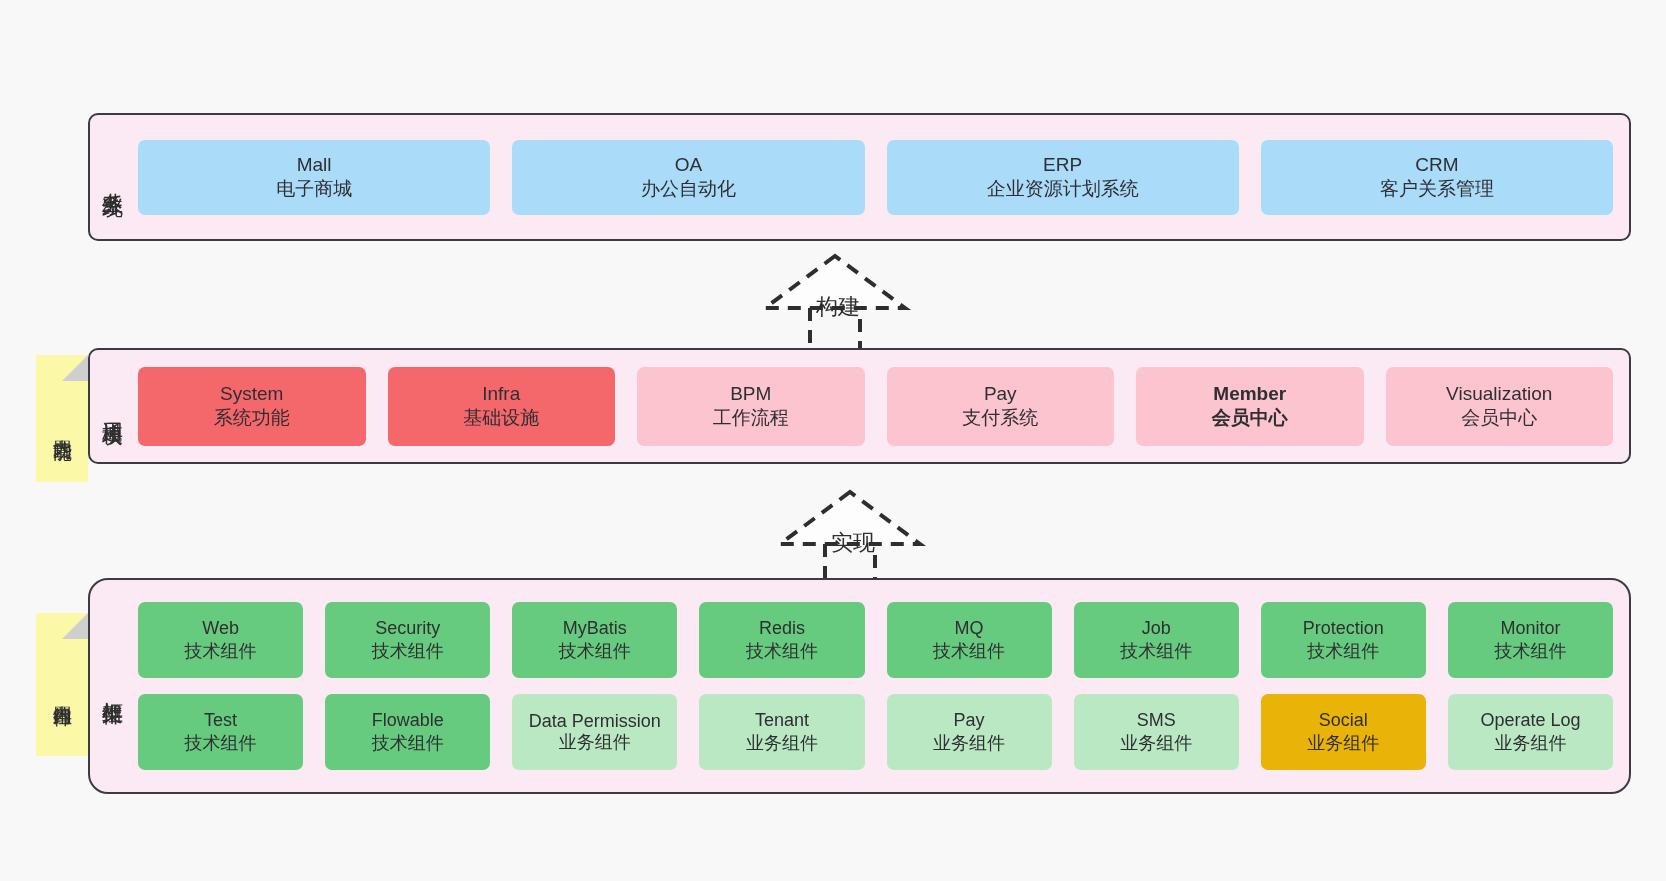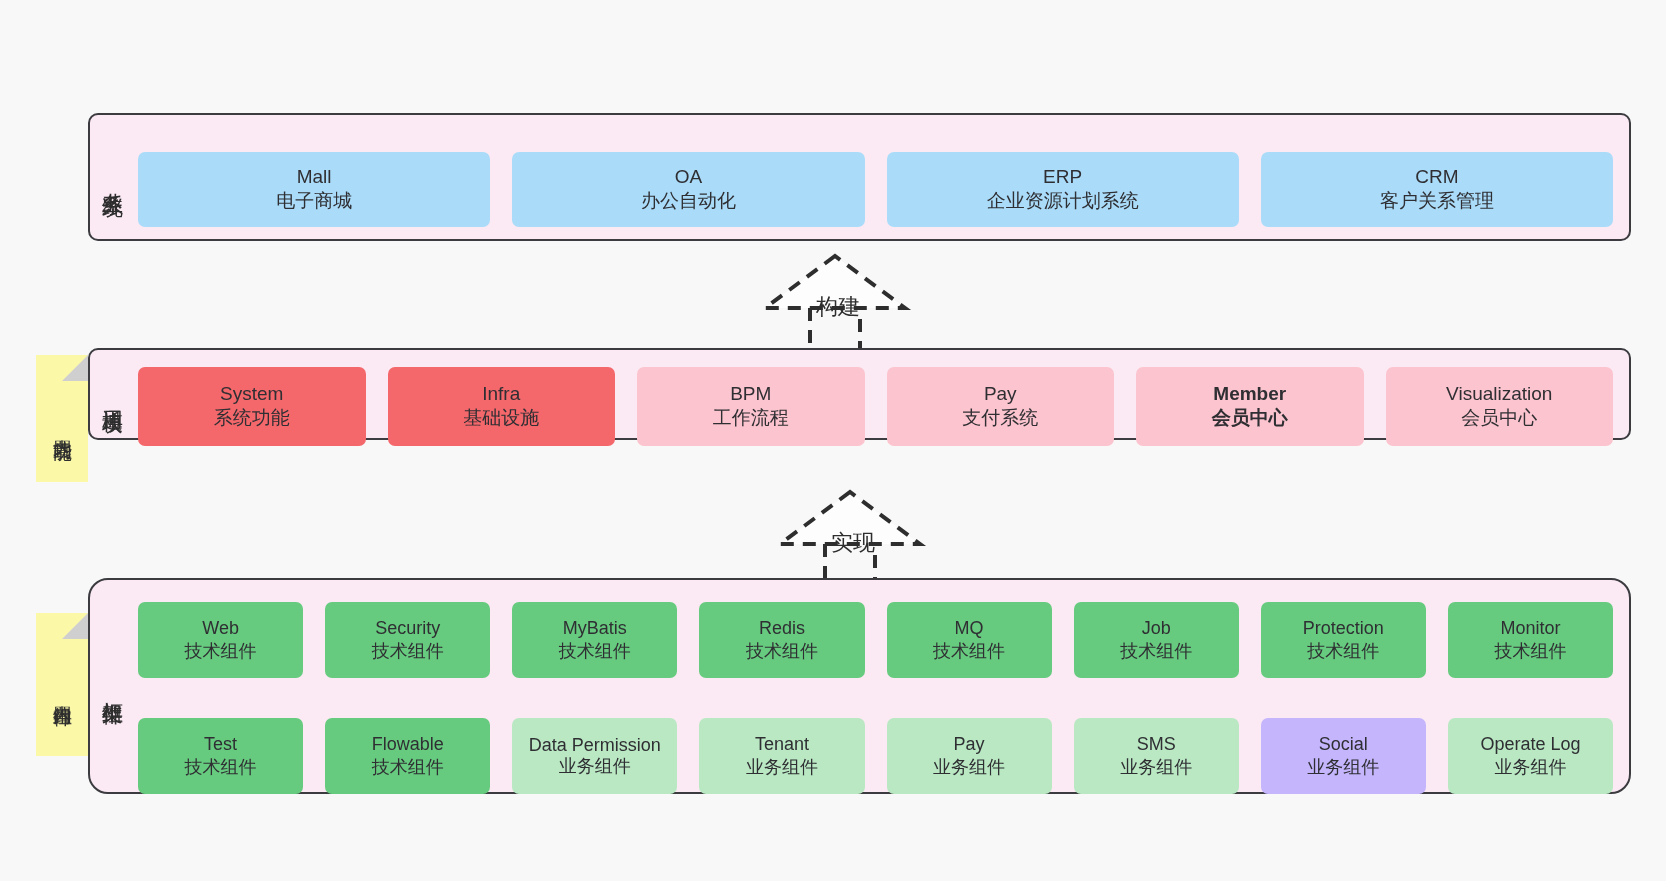--- a/index.html
+++ b/index.html
@@ -72,32 +72,31 @@
     display: flex;
     flex-direction: column;
     align-items: center;
     justify-content: center;
     text-align: center;
     font-size: 19px;
     line-height: 1.28;
     color: #2f2f33;
     padding: 6px 4px;
     overflow: hidden;
-    margin-top: 24px;
   }
   .card .en { display: block; }
   .card .cn { display: block; }
 
   
   #tier-business { left: 88px; top: 113px; width: 1543px; height: 128px; }
   #tier-business .tier-body { padding-right: 16px; }
   #tier-business .card { height: 75px; background: #aadcfa; }
 
   
-  #tier-modules { left: 88px; top: 348px; width: 1543px; height: 92px; }
+  #tier-modules { left: 88px; top: 348px; width: 1543px; height: 116px; }
   #tier-modules .tier-body { padding-right: 16px; }
   #tier-modules .card { height: 79px; }
 
   
   #tier-framework { left: 88px; top: 578px; width: 1543px; height: 216px; border-radius: 20px; }
   #tier-framework .tier-body { padding-right: 16px; gap: 16px; }
   #tier-framework .card { height: 76px; font-size: 18px; }
 
   
   .note {
@@ -292,21 +291,21 @@
           <span class="cn">业务组件</span>
         </div>
         <div class="card" style="background:#b9e8c3;">
           <span class="en">Pay</span>
           <span class="cn">业务组件</span>
         </div>
         <div class="card" style="background:#b9e8c3;">
           <span class="en">SMS</span>
           <span class="cn">业务组件</span>
         </div>
-        <div class="card" style="background:#c4b5fd;">
+        <div class="card" style="background:#eab308;">
           <span class="en">Social</span>
           <span class="cn">业务组件</span>
         </div>
         <div class="card" style="background:#b9e8c3;">
           <span class="en">Operate Log</span>
           <span class="cn">业务组件</span>
         </div>
       </div>
 
     </div>

